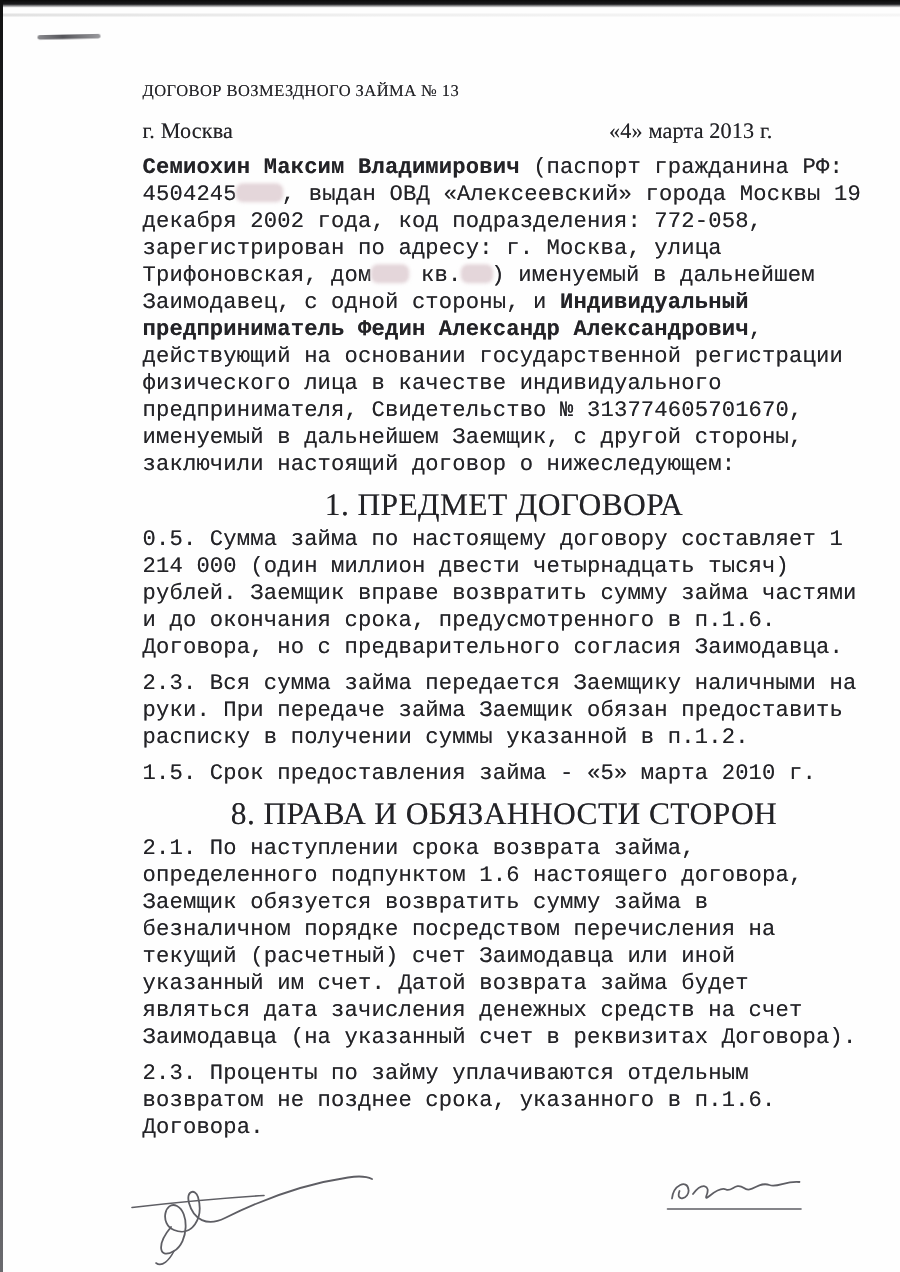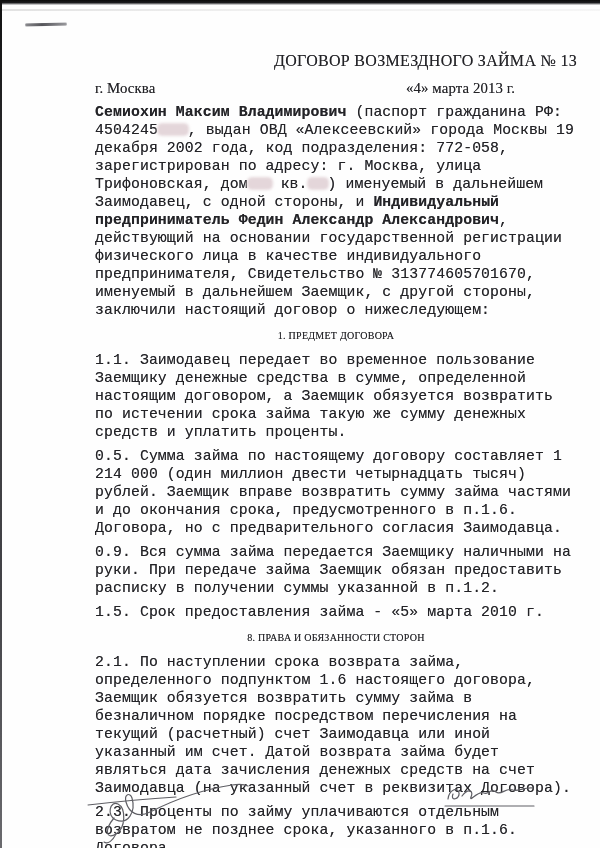--- a/index.html
+++ b/index.html
@@ -33,32 +33,32 @@
     filter: blur(.4px);
   }
   
   .doc {
     position: absolute; top: 50px; left: 95px; width: 482px;
     font-size: 14.8px; line-height: 18px;
     letter-spacing: .1px;
     text-shadow: 0 0 .4px rgba(35,35,40,.55);
   }
   .doc-title {
-    text-align: right;
-    font-size: 16px; font-weight: normal;
+    text-align: left;
+    font-size: 11px; font-weight: normal;
     margin: 0 0 0 0; padding: 2px 0 0 0;
     letter-spacing: .3px;
   }
   .date-row {
     display: flex; justify-content: space-between;
     margin-top: 9px; padding-right: 62px;
   }
   p.par { margin: 6px 0 0 0; text-align: left; font-family: Liberation Mono, monospace; }
   .section-heading {
-    text-align: center; font-weight: normal; font-size: 10px;
+    text-align: center; font-weight: normal; font-size: 21px;
     margin: 8px 0 0 0; letter-spacing: .25px;
   }
   .bold { font-weight: bold; }
   .redaction {
     display: inline-block;
     height: 11px; border-radius: 4px;
     background: #e4d6da;
     box-shadow: 0 0 2px 1px #e9dde0;
     filter: blur(.8px);
     vertical-align: -1px;
@@ -88,23 +88,22 @@
     <span>г. Москва</span>
     <span>«4» марта 2013 г.</span>
   </div>
 
   <p class="par">
     <span class="bold">Семиохин Максим Владимирович</span><span> (паспорт гражданина РФ: 4504245</span><span class="redaction r1"></span><span>, выдан ОВД «Алексеевский» города Москвы 19 декабря 2002 года, код подразделения: 772-058, зарегистрирован по адресу: г. Москва, улица Трифоновская, дом</span><span class="redaction r2"></span><span> кв.</span><span class="redaction r3"></span><span>) именуемый в дальнейшем Заимодавец, с одной стороны, и </span><span class="bold">Индивидуальный предприниматель Федин Александр Александрович</span><span>, действующий на основании государственной регистрации физического лица в качестве индивидуального предпринимателя, Свидетельство № 313774605701670, именуемый в дальнейшем Заемщик, с другой стороны, заключили настоящий договор о нижеследующем:</span>
   </p>
 
   <h2 class="section-heading">1. ПРЕДМЕТ ДОГОВОРА</h2>
 
-  <p class="par">1.1. Заимодавец передает во временное пользование Заемщику денежные средства в сумме, определенной настоящим договором, а Заемщик обязуется возвратить по истечении срока займа такую же сумму денежных средств и уплатить проценты.</p>
   <p class="par">0.5. Сумма займа по настоящему договору составляет 1 214 000 (один миллион двести четырнадцать тысяч) рублей. Заемщик вправе возвратить сумму займа частями и до окончания срока, предусмотренного в п.1.6. Договора, но с предварительного согласия Заимодавца.</p>
-  <p class="par">0.9. Вся сумма займа передается Заемщику наличными на руки. При передаче займа Заемщик обязан предоставить расписку в получении суммы указанной в п.1.2.</p>
+  <p class="par">2.3. Вся сумма займа передается Заемщику наличными на руки. При передаче займа Заемщик обязан предоставить расписку в получении суммы указанной в п.1.2.</p>
   <p class="par">1.5. Срок предоставления займа - «5» марта 2010 г.</p>
 
   <h2 class="section-heading">8. ПРАВА И ОБЯЗАННОСТИ СТОРОН</h2>
 
   <p class="par">2.1. По наступлении срока возврата займа, определенного подпунктом 1.6 настоящего договора, Заемщик обязуется возвратить сумму займа в безналичном порядке посредством перечисления на текущий (расчетный) счет Заимодавца или иной указанный им счет. Датой возврата займа будет являться дата зачисления денежных средств на счет Заимодавца (на указанный счет в реквизитах Договора).</p>
   <p class="par">2.3. Проценты по займу уплачиваются отдельным возвратом не позднее срока, указанного в п.1.6. Договора.</p>
 
 </div>
 
 <svg class="sig sig-left" width="175" height="64" viewBox="0 0 175 64">

